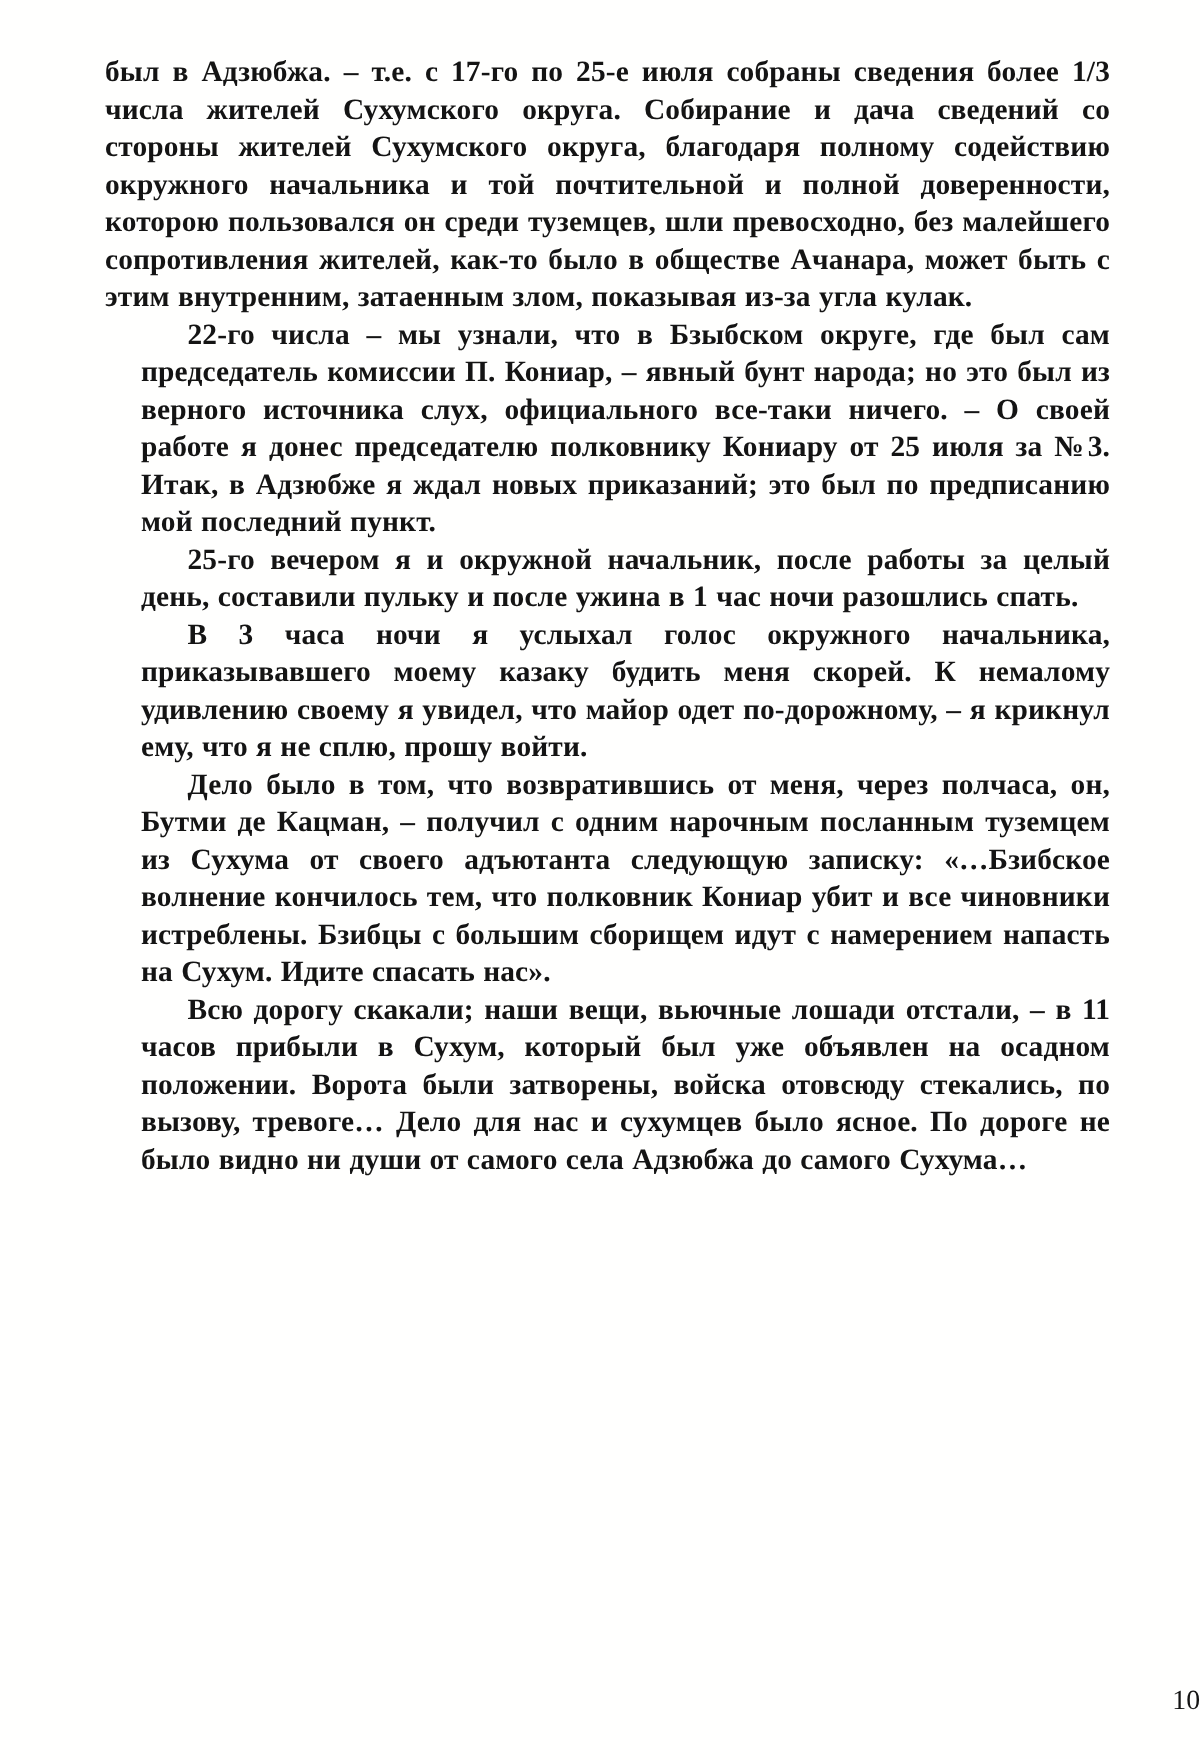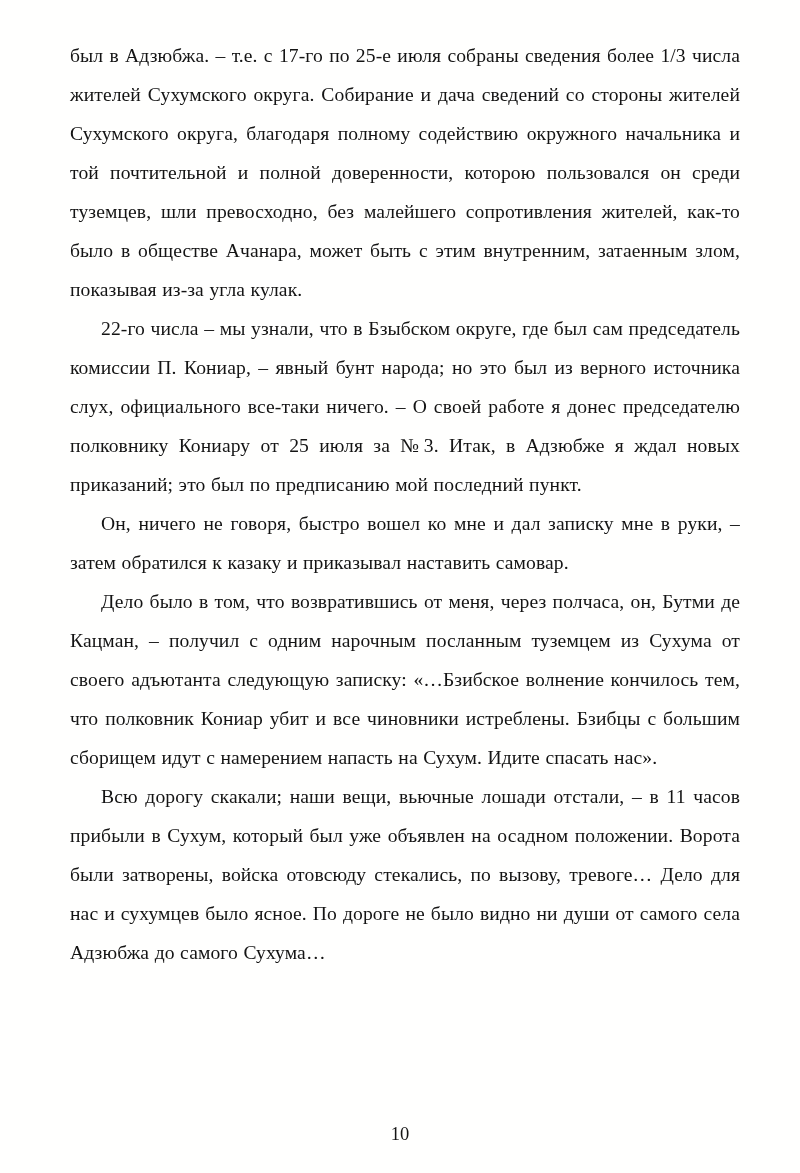--- a/index.html
+++ b/index.html
@@ -21,44 +21,47 @@
     box-sizing: border-box;
     padding: 36px 60px 0 70px;
     background: #fffffe;
   }
   .text-block {
     width: 670px;
   }
   .text-block p {
     margin: 0;
     font-size: 19.6px;
-    line-height: 39px;
+    line-height: 25px;
     text-align: justify;
     text-justify: inter-word;
     letter-spacing: 0.1px;
     word-spacing: 0.5px;
+    font-weight: bold;
   }
   .text-block p.indent {
     text-indent: 31px;
+    margin-left: 24px;
   }
   .page-number {
     position: absolute;
     bottom: 28px;
     left: 0;
     width: 800px;
-    text-align: center;
+    text-align: right;
     font-size: 18.5px;
     color: #141414;
   }
 </style>
 </head>
 <body>
 
 <div class="page">
   <div class="text-block" id="paragraphs">
       <p class="">был в Адзюбжа. – т.е. с 17-го по 25-е июля собраны сведения более 1/3 числа жителей Сухумского округа. Собирание и дача сведений со стороны жителей Сухумского округа, благодаря полному содействию окружного начальника и той почтительной и полной доверенности, которою пользовался он среди туземцев, шли превосходно, без малейшего сопротивления жителей, как-то было в обществе Ачанара, может быть с этим внутренним, затаенным злом, показывая из-за угла кулак.</p>
       <p class="indent">22-го числа – мы узнали, что в Бзыбском округе, где был сам председатель комиссии П. Кониар, – явный бунт народа; но это был из верного источника слух, официального все-таки ничего. – О своей работе я донес председателю полковнику Кониару от 25 июля за №3. Итак, в Адзюбже я ждал новых приказаний; это был по предписанию мой последний пункт.</p>
-      <p class="indent">Он, ничего не говоря, быстро вошел ко мне и дал записку мне в руки, – затем обратился к казаку и приказывал наставить самовар.</p>
+      <p class="indent">25-го вечером я и окружной начальник, после работы за целый день, составили пульку и после ужина в 1 час ночи разошлись спать.</p>
+      <p class="indent">В 3 часа ночи я услыхал голос окружного начальника, приказывавшего моему казаку будить меня скорей. К немалому удивлению своему я увидел, что майор одет по-дорожному, – я крикнул ему, что я не сплю, прошу войти.</p>
       <p class="indent">Дело было в том, что возвратившись от меня, через полчаса, он, Бутми де Кацман, – получил с одним нарочным посланным туземцем из Сухума от своего адъютанта следующую записку: «…Бзибское волнение кончилось тем, что полковник Кониар убит и все чиновники истреблены. Бзибцы с большим сборищем идут с намерением напасть на Сухум. Идите спасать нас».</p>
       <p class="indent">Всю дорогу скакали; наши вещи, вьючные лошади отстали, – в 11 часов прибыли в Сухум, который был уже объявлен на осадном положении. Ворота были затворены, войска отовсюду стекались, по вызову, тревоге… Дело для нас и сухумцев было ясное. По дороге не было видно ни души от самого села Адзюбжа до самого Сухума…</p>
     </div>
   <div class="page-number">10</div>
 </div>
 
 </body></html>

